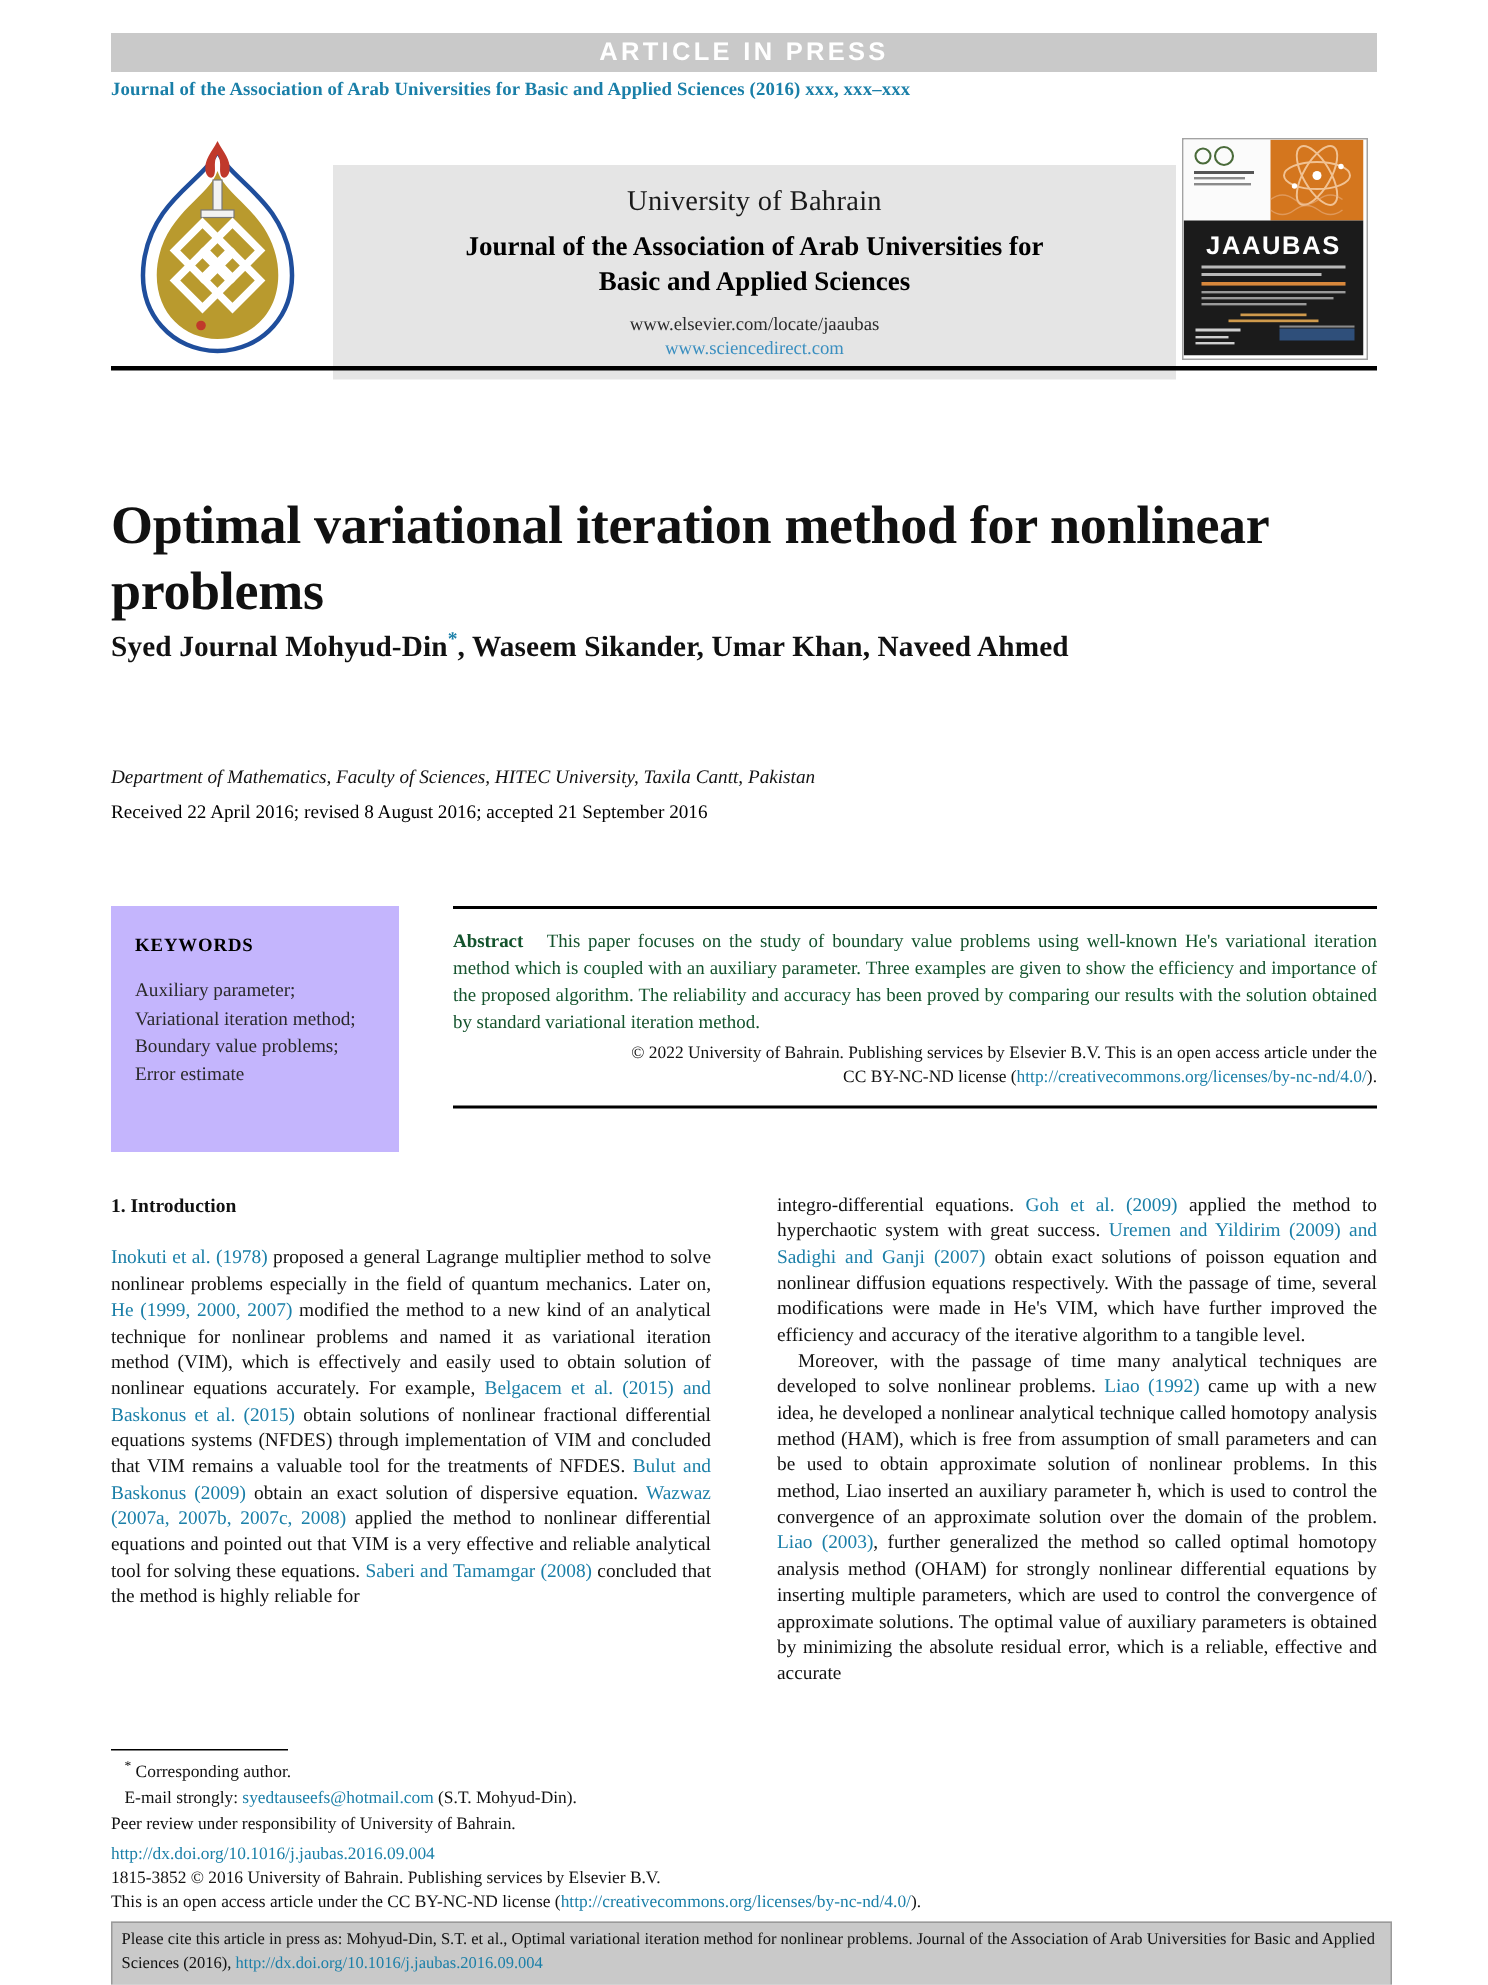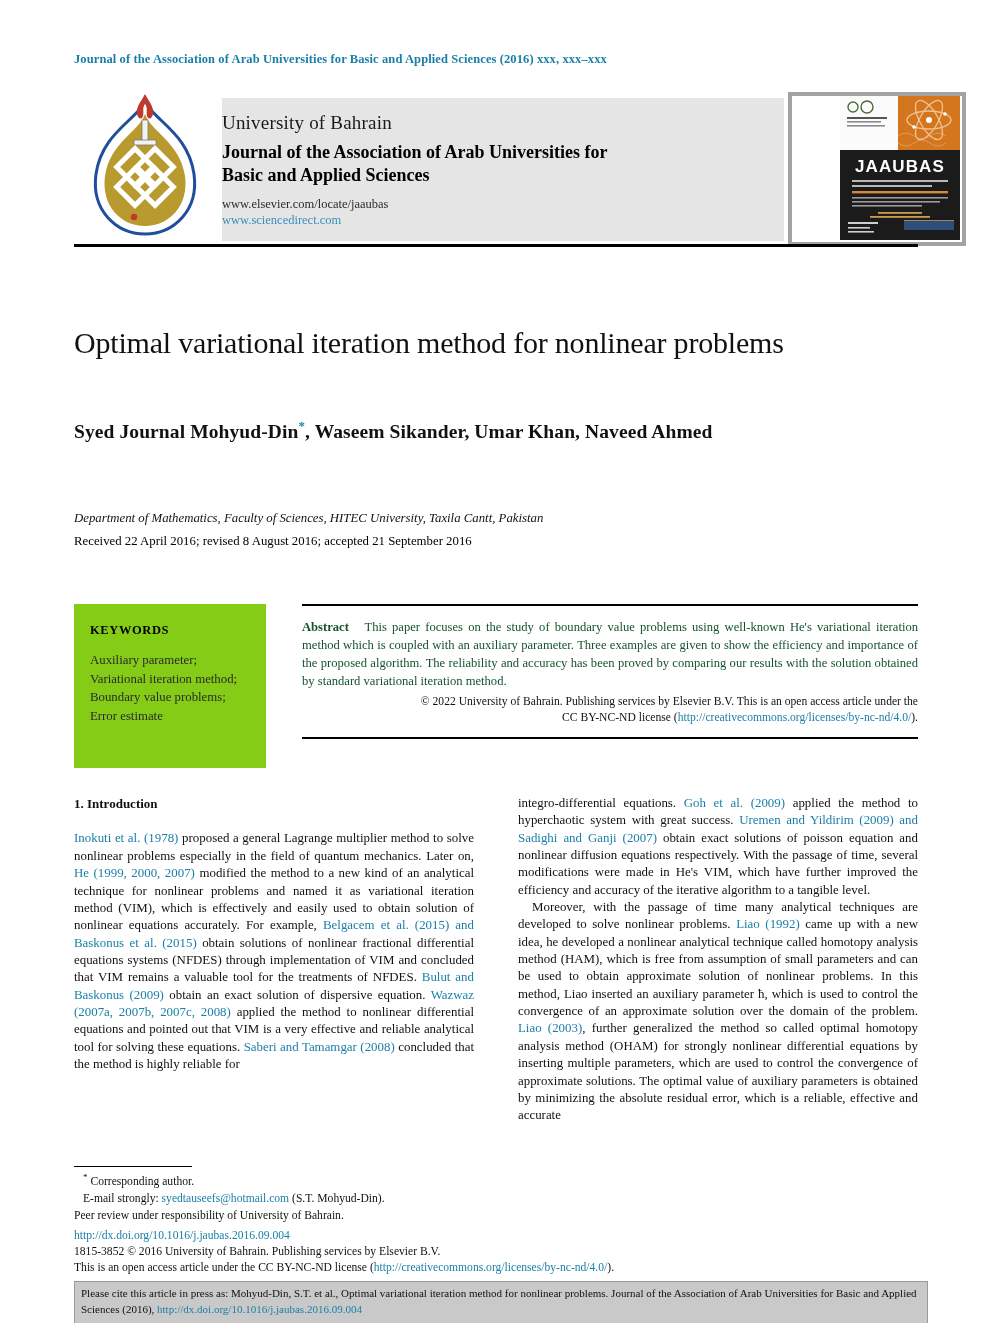--- a/index.html
+++ b/index.html
@@ -66,25 +66,25 @@
   .ub-logo {
     position: absolute;
     left: 4px;
     top: 2px;
     width: 134px;
     height: 148px;
   }
   .masthead-box {
     position: absolute;
     left: 148px;
-    top: 8px;
+    top: 20px;
     width: 562px;
     height: 143px;
     background: #e5e5e5;
-    text-align: left;
+    text-align: center;
   }
   .mh-univ {
     margin-top: 14px;
     font-size: 19px;
     font-family: "Liberation Serif", serif;
     color: #1a1a1a;
     letter-spacing: 0.2px;
   }
   .mh-title {
     margin-top: 7px;
@@ -102,42 +102,41 @@
     margin-top: 1px;
     font-size: 12.5px;
     color: #3b8fc0;
   }
   .cover-thumb {
     position: absolute;
     left: 714px;
     top: 2px;
     width: 122px;
     height: 146px;
-    border: 4px solid #a3a3a3;
+    border: 1px solid #a3a3a3;
     background: #ffffff;
     overflow: hidden;
-    padding-left: 48px;
   }
   .rule-thick {
     position: absolute;
     left: 74px;
     top: 244px;
     width: 844px;
     height: 3px;
     background: #000;
   }
 
   
   .art-title {
     position: absolute;
     left: 74px;
     top: 305px;
     width: 790px;
-    font-size: 30px;
-    font-weight: normal;
+    font-size: 36px;
+    font-weight: bold;
     line-height: 1.22;
     color: #111;
     letter-spacing: -0.2px;
   }
   .authors {
     position: absolute;
     left: 74px;
     top: 418px;
     width: 830px;
     font-size: 19.5px;
@@ -166,21 +165,21 @@
     font-size: 12.8px;
   }
 
   
   .kw-panel {
     position: absolute;
     left: 74px;
     top: 604px;
     width: 192px;
     height: 164px;
-    background: #84cc16;
+    background: #c4b5fd;
     padding: 0;
   }
   .kw-head {
     position: absolute;
     left: 16px;
     top: 19px;
     font-size: 12.5px;
     font-weight: bold;
     font-family: "Liberation Serif", serif;
     letter-spacing: 0.6px;
@@ -297,20 +296,23 @@
   }
 
   
   .ub-logo svg, .cover-thumb svg { display: block; }
 </style>
 </head>
 <body>
 
 <div class="page">
 
+  <div class="aip-band">
+    <div class="aip-text">ARTICLE  IN  PRESS</div>
+  </div>
   <div class="journal-line">Journal of the Association of Arab Universities for Basic and Applied Sciences (2016) xxx, xxx–xxx</div>
 
   <div class="masthead">
 
     <div class="ub-logo">
       <svg width="134" height="148" viewBox="0 0 134 148">
 
         <path d="M67 8 C 60 28, 24 40, 18 82 C 13 118, 38 142, 67 142 C 96 142, 121 118, 116 82 C 110 40, 74 28, 67 8 Z" fill="#ffffff" stroke="#1f4e9c" stroke-width="3"></path>
 
         <path d="M67 22 C 61 40, 32 50, 27 84 C 23 114, 43 134, 67 134 C 91 134, 111 114, 107 84 C 102 50, 73 40, 67 22 Z" fill="#b99a2e"></path>

